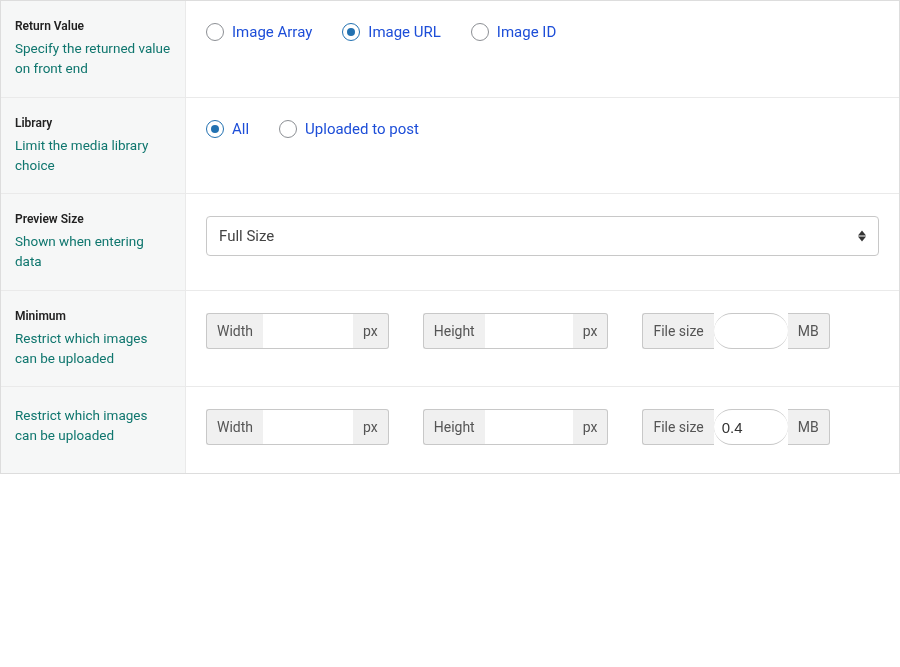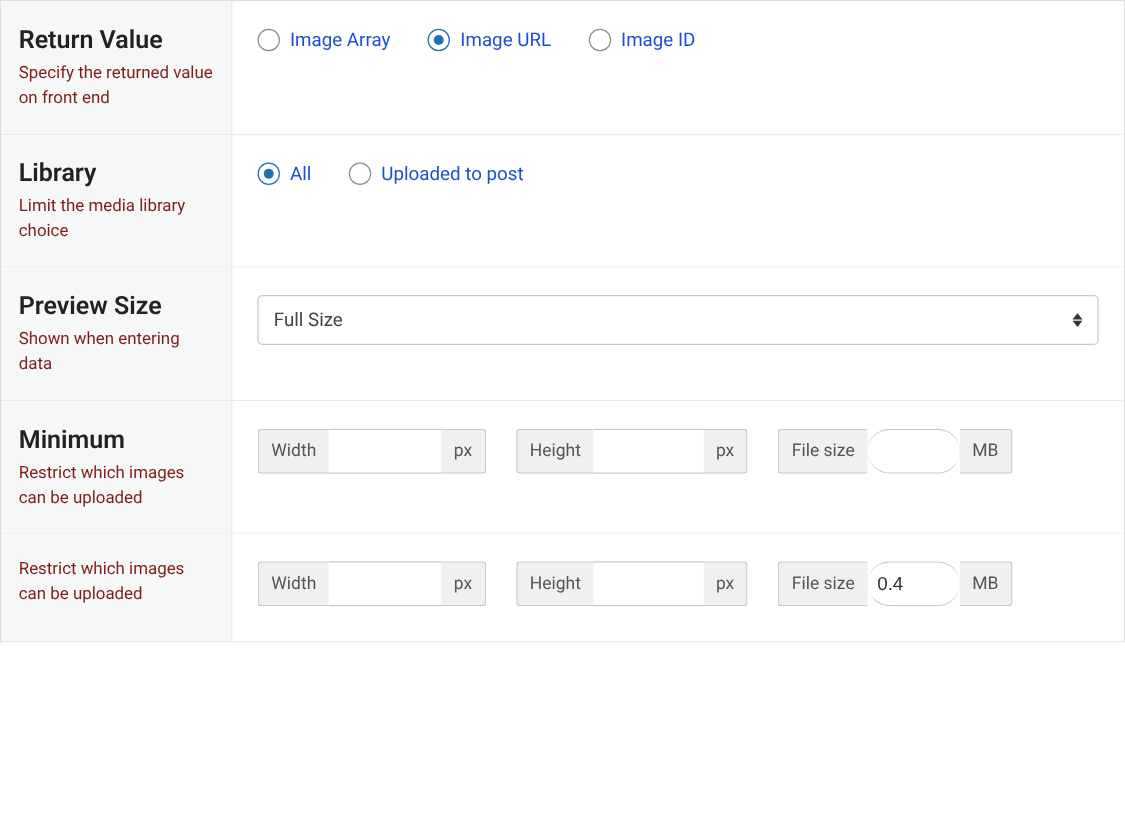--- a/index.html
+++ b/index.html
@@ -26,27 +26,27 @@
     }
     .label-col {
       width: 185px;
       flex-shrink: 0;
       background: #f6f7f7;
       padding: 18px 14px;
       border-right: 1px solid #eaeaea;
     }
     .label-col .title {
       font-weight: 600;
-      font-size: 20px;
+      font-size: 12px;
       color: #222;
       margin-bottom: 5px;
     }
     .label-col .desc {
       font-size: 13.5px;
-      color: #7f1d1d;
+      color: #0f766e;
       line-height: 1.5;
     }
     .control-col {
       flex: 1;
       padding: 22px 20px 28px 20px;
       background: #fff;
     }
     .radio-group {
       display: flex;
       gap: 30px;
@@ -116,21 +116,21 @@
       border-bottom: 5px solid #333;
     }
     .select-arrows .down {
       width: 0; height: 0;
       border-left: 4px solid transparent;
       border-right: 4px solid transparent;
       border-top: 5px solid #333;
     }
     .input-row {
       display: flex;
-      gap: 24px;
+      gap: 34px;
     }
     .input-group {
       display: flex;
     }
     .input-addon {
       background: #f0f0f0;
       border: 1px solid #c8c8c8;
       padding: 0 10px;
       height: 36px;
       display: flex;

